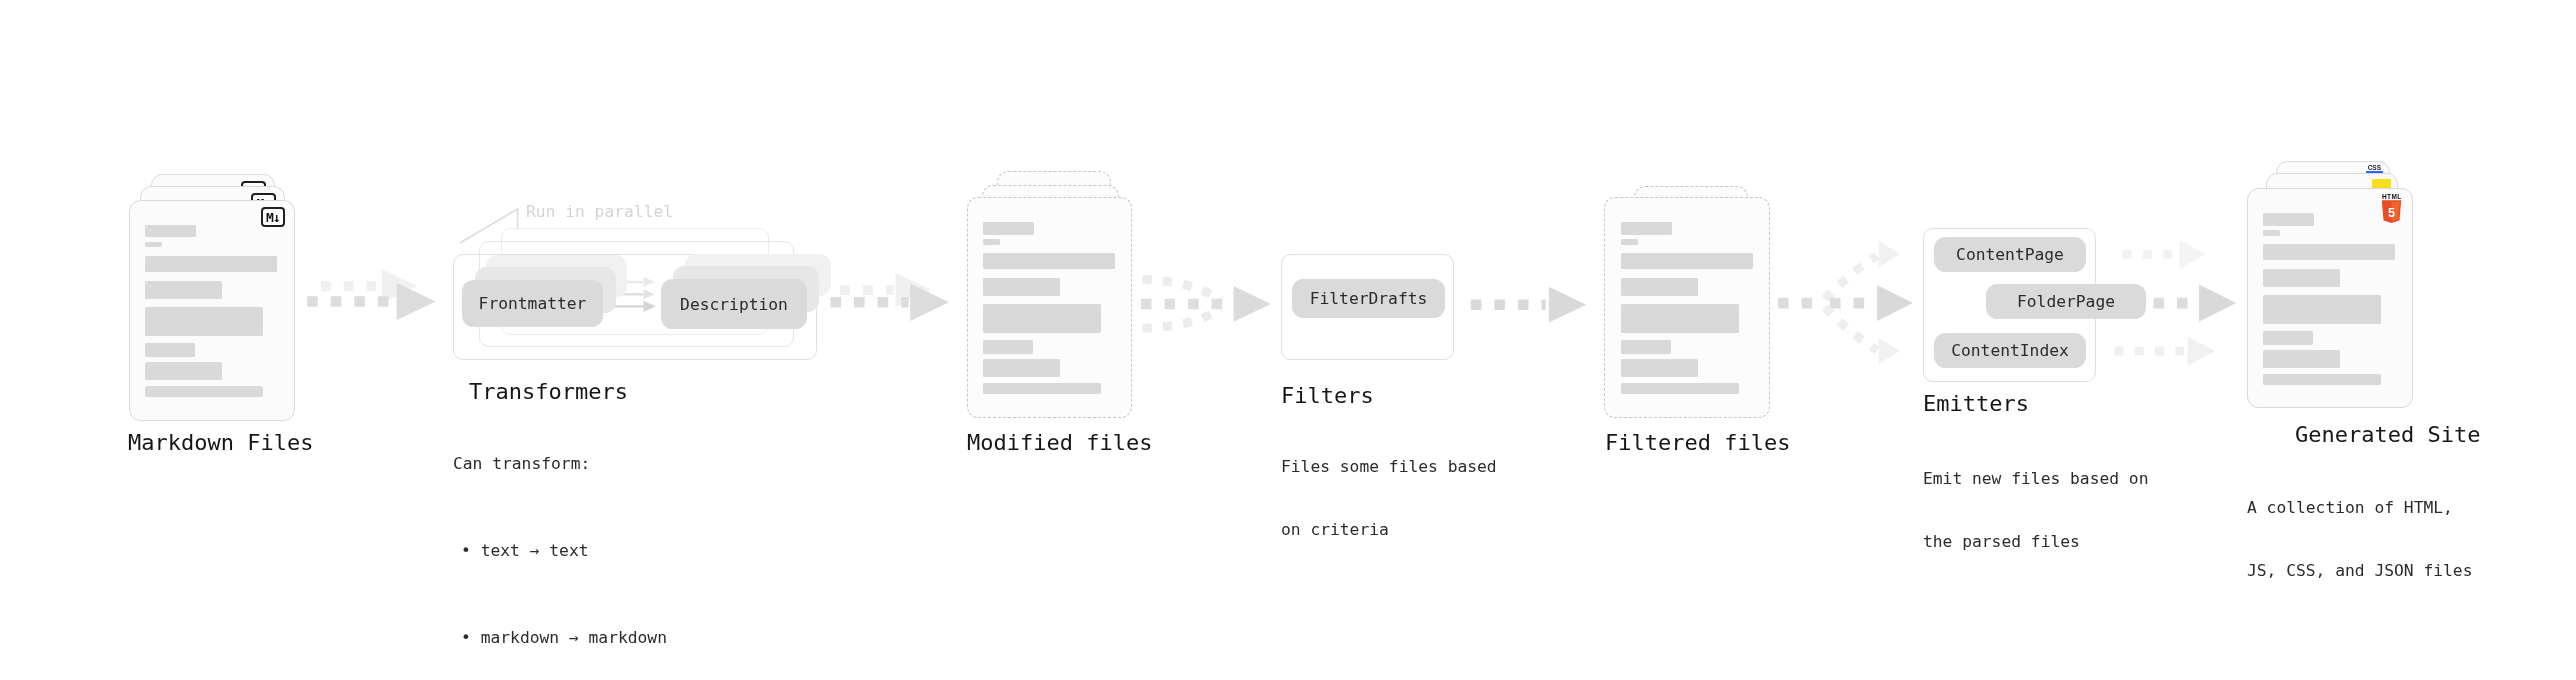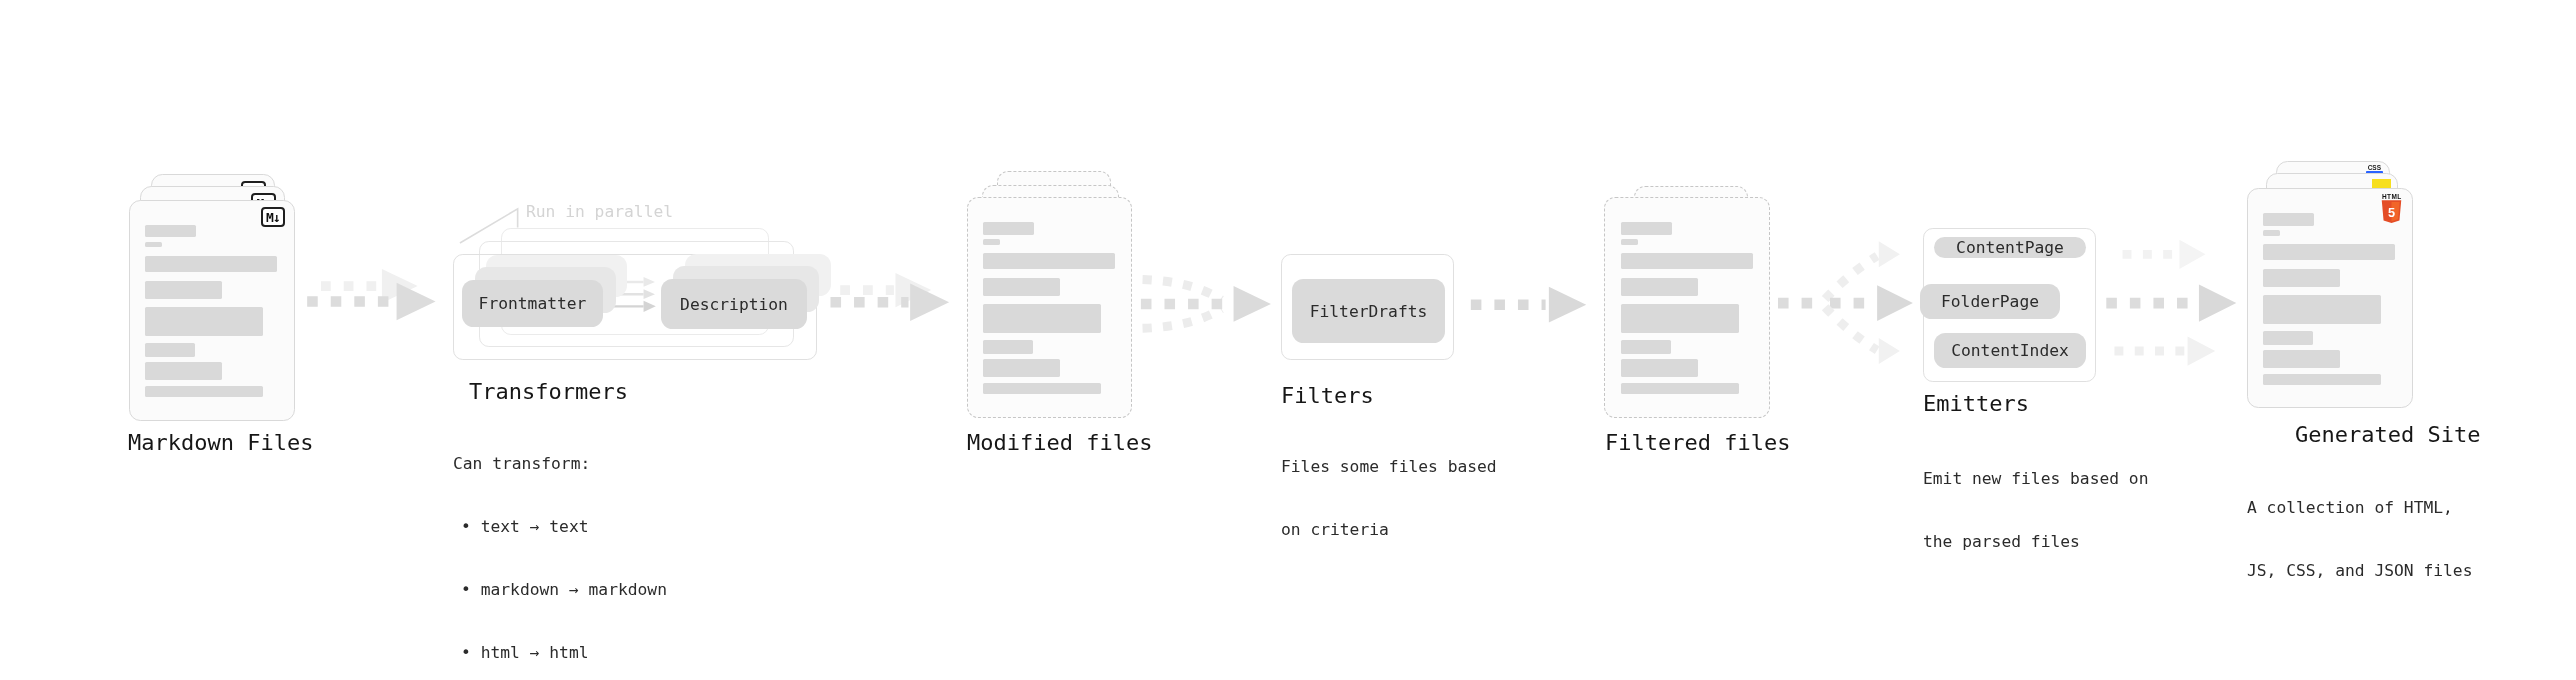--- a/index.html
+++ b/index.html
@@ -8,21 +8,21 @@
     font-family:"DejaVu Sans Mono","Liberation Mono",monospace;overflow:hidden;
   }
   .abs{position:absolute;}
   .card{
     position:absolute;background:#fbfbfb;border:1.6px solid #d9d9d9;border-radius:11.4px;box-sizing:border-box;
   }
   .card.dashed{border:1.6px dashed #c6c6c6;background:#fcfcfc;}
   .bar{position:absolute;left:15.4px;background:var(--bar-gray,#d9d9d9);border-radius:1.6px;}
   .label{position:absolute;font-size:22px;color:#161616;white-space:pre;line-height:1.15;}
   .desc{position:absolute;font-size:16.3px;color:#2b2b2b;line-height:21px;white-space:pre;}
-  .desc .indent{padding-left:8.1px;}
+  .desc .indent{padding-left:8.1px;margin-top:24px;}
   .pill{
     position:absolute;background:#dadada;border-radius:11.4px;box-sizing:border-box;
     display:flex;align-items:center;justify-content:center;
     font-size:16.3px;color:#2b2b2b;white-space:pre;
   }
   .ghost{position:absolute;border-radius:11.4px;}
   .ghost.g1{background:#e7e7e7;}
   .ghost.g2{background:#f1f1f1;}
   .frame{position:absolute;border:1.6px solid #e0e0e0;border-radius:9.8px;box-sizing:border-box;background:transparent;}
   .frame.f-mid{border-color:#e6e6e6;}
@@ -154,21 +154,21 @@
         <div class="bar" style="top: 80px; width: 77px; height: 18px;"></div>
         <div class="bar" style="top: 106px; width: 118px; height: 29px;"></div>
         <div class="bar" style="top: 142px; width: 50px; height: 14px;"></div>
         <div class="bar" style="top: 161px; width: 77px; height: 18px;"></div>
         <div class="bar" style="top: 185px; width: 118px; height: 11.4px;"></div>
       </div>
   </div>
   <div class="label" style="left:967px;top:430px;">Modified files</div>
 
   <div class="frame" style="left:1281px;top:254px;width:173px;height:106px;"></div>
-  <div class="pill" style="left:1292px;top:279px;width:153px;height:64px;">FilterDrafts</div>
+  <div class="pill" style="left:1292px;top:279px;width:153px;height:39px;">FilterDrafts</div>
   <div class="label" style="left:1281px;top:383px;">Filters</div>
   <div class="desc" style="left:1281px;top:414px;">
     <div>Files some files based</div>
     <div>on criteria</div>
   </div>
 
   <div class="abs" style="left:1597px;top:175px;width:203px;height:260px;">
     <div class="card dashed" style="left:37px;top:11.4px;width:114px;height:221px;"></div>
     <div class="card dashed" style="left:7.3px;top:22px;width:166px;height:221px;">
         <div class="bar" style="top: 24.4px; width: 51px; height: 12.2px;"></div>
@@ -177,22 +177,22 @@
         <div class="bar" style="top: 80px; width: 77px; height: 18px;"></div>
         <div class="bar" style="top: 106px; width: 118px; height: 29px;"></div>
         <div class="bar" style="top: 142px; width: 50px; height: 14px;"></div>
         <div class="bar" style="top: 161px; width: 77px; height: 18px;"></div>
         <div class="bar" style="top: 185px; width: 118px; height: 11.4px;"></div>
       </div>
   </div>
   <div class="label" style="left:1605px;top:430px;">Filtered files</div>
 
   <div class="frame" style="left:1923px;top:228px;width:173px;height:154px;"></div>
-  <div class="pill" style="left:1934px;top:237px;width:152px;height:21px;">ContentPage</div>
-  <div class="pill" style="left:1920px;top:284px;width:140px;height:35px;">FolderPage</div>
+  <div class="pill" style="left:1934px;top:237px;width:152px;height:35px;">ContentPage</div>
+  <div class="pill" style="left:1986px;top:284px;width:160px;height:35px;">FolderPage</div>
   <div class="pill" style="left:1934px;top:333px;width:152px;height:35px;">ContentIndex</div>
   <div class="label" style="left:1923px;top:391px;">Emitters</div>
   <div class="desc" style="left:1923px;top:426px;">
     <div>Emit new files based on</div>
     <div>the parsed files</div>
   </div>
 
   <div class="abs" style="left:2239px;top:154px;width:203px;height:268px;">
     <div class="card" style="left:37px;top:6.5px;width:114px;height:221px;">
       <div class="css-badge" style="right:6.5px;top:3.3px;">

